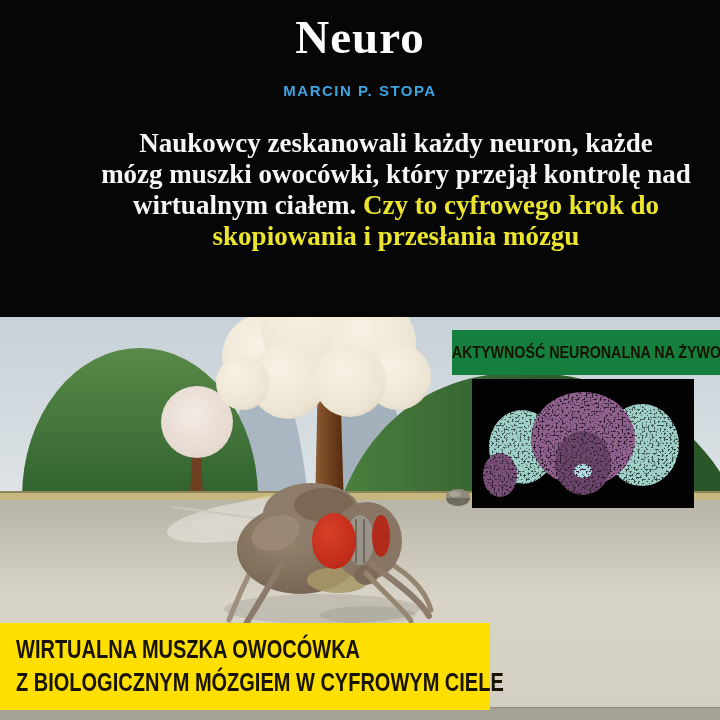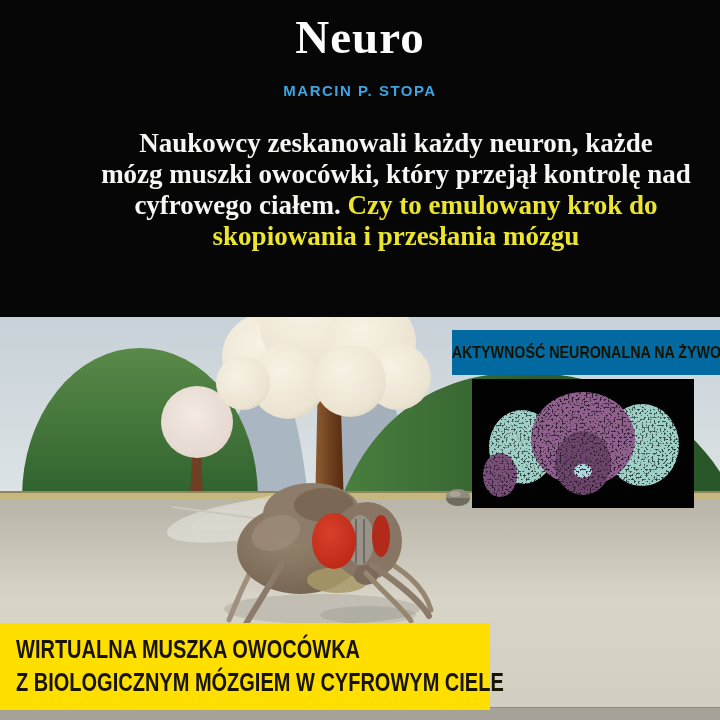--- a/index.html
+++ b/index.html
@@ -17,21 +17,21 @@
             font-size:15px; letter-spacing:1.5px; color:#3fa3e0; }
   
   .intro { position:absolute; top:128px; left:0; width:720px; text-align:center;
            font-weight:bold; font-size:27px; line-height:31px; color:#f6f6f4;margin-left:36px; }
   .intro .line { white-space:nowrap; }
   .intro .y { color:#ece52e; }
   
   .scene { position:absolute; top:317px; left:0; width:720px; height:403px; display:block; }
   
   .live-label { position:absolute; left:452px; top:330px; width:268px; height:45px;
-                background:#0369a1; display:flex; align-items:center; justify-content:center; }
+                background:#15803d; display:flex; align-items:center; justify-content:center; }
   .live-label span { font-family:"Liberation Sans", sans-serif; font-weight:bold;
                      font-size:17px; color:#171200; white-space:nowrap;
                      transform:scaleX(.84); transform-origin:center; }
   
   .brain-box { position:absolute; left:472px; top:379px; width:222px; height:129px;
                background:#030303; }
   .brain-box svg { display:block; }
   
   .banner { position:absolute; left:0; top:623px; width:490px; height:87px;
             background:#ffdf00; box-sizing:border-box; padding:10px 0 8px 16px; }
@@ -45,21 +45,21 @@
 <div class="canvas">
 
   <div class="header">
     <div class="brand1">Neuro</div>
     <div class="author">MARCIN P. STOPA</div>
   </div>
 
   <div class="intro">
     <div class="line"><span>Naukowcy zeskanowali każdy neuron, każde</span><span class="y"></span></div>
     <div class="line"><span>mózg muszki owocówki, który przejął kontrolę nad</span><span class="y"></span></div>
-    <div class="line"><span>cyfrowego ciałem. </span><span class="y">Czy to emulowany krok do</span></div>
+    <div class="line"><span>wirtualnym ciałem. </span><span class="y">Czy to cyfrowego krok do</span></div>
     <div class="line"><span></span><span class="y">skopiowania i przesłania mózgu</span></div>
   </div>
 
   <svg class="scene" viewBox="0 0 720 403">
     <defs>
       <linearGradient id="skyG" x1="0" y1="0" x2="0" y2="1">
         <stop offset="0" stop-color="#c7d1d7"></stop>
           <stop offset="1" stop-color="#dde3e6"></stop>
       </linearGradient>
       <linearGradient id="greenL" x1="0" y1="0" x2="0" y2="1">

